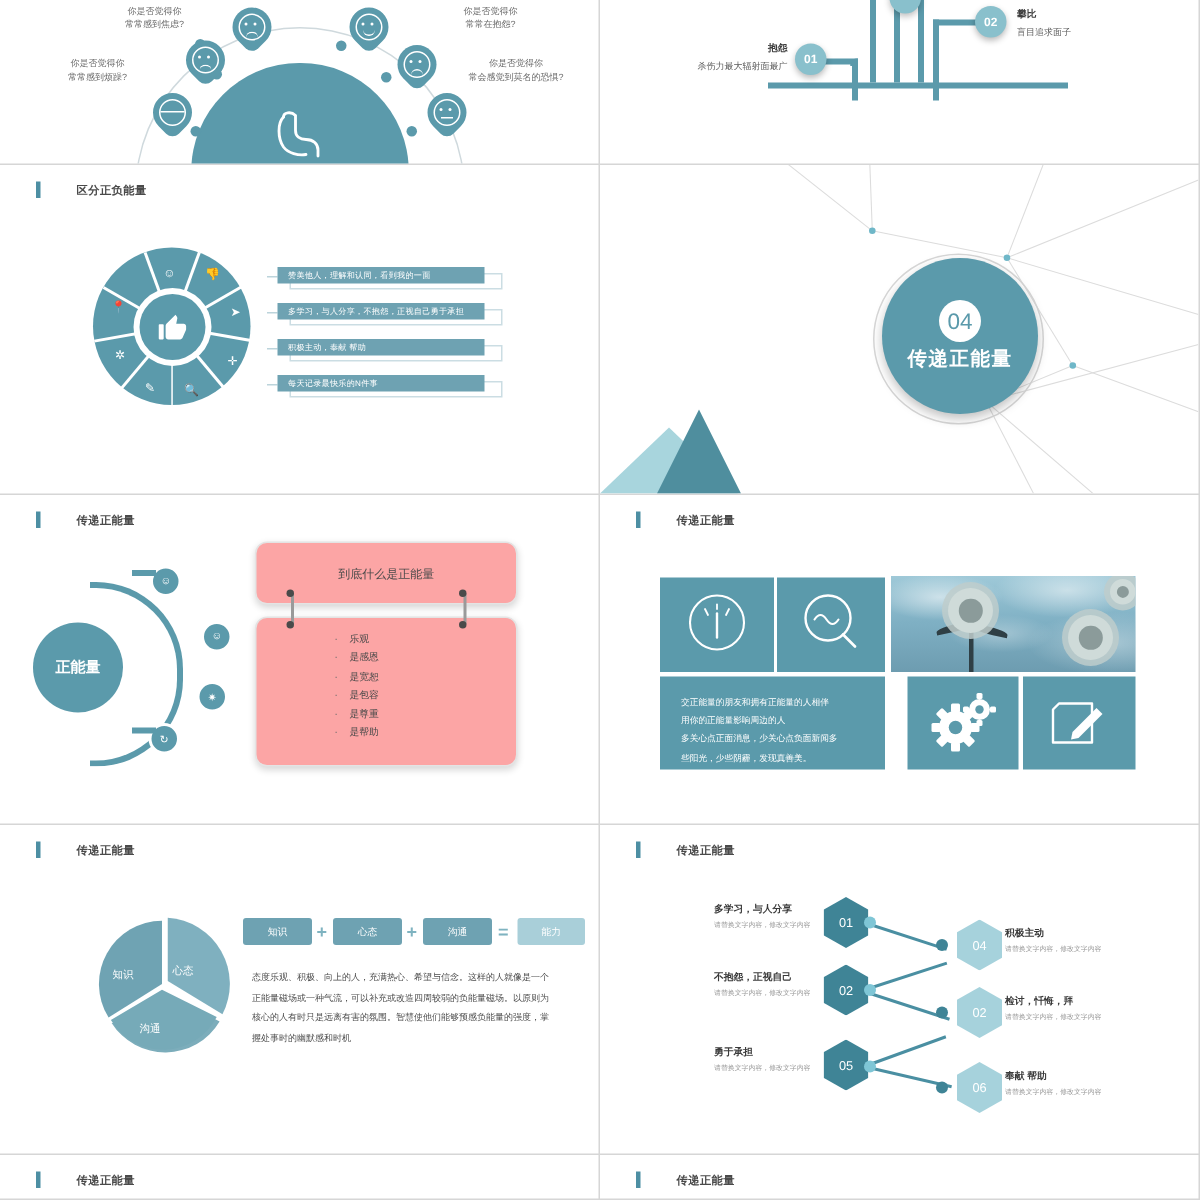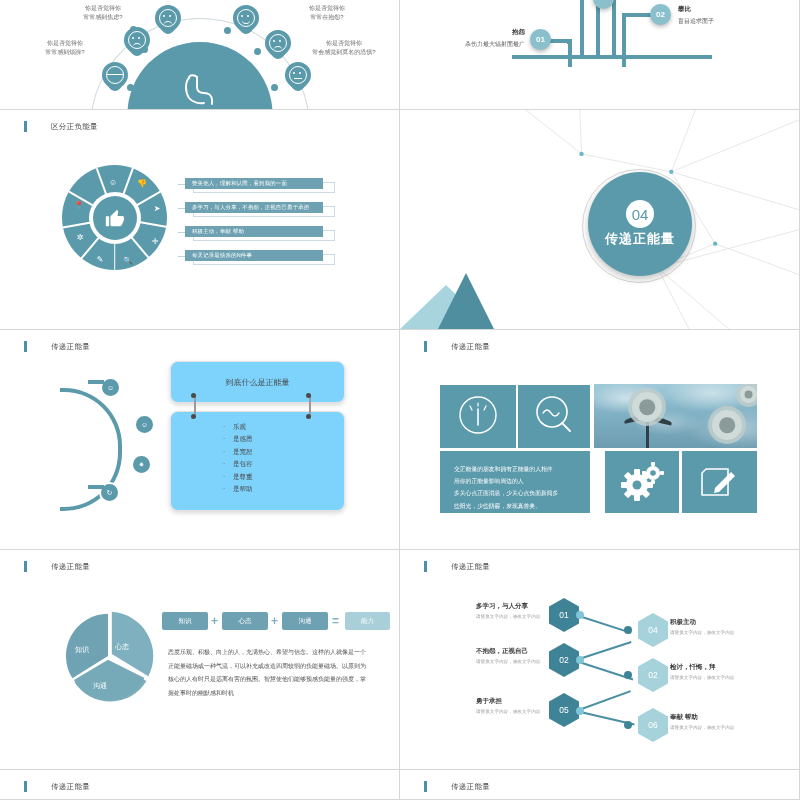--- a/index.html
+++ b/index.html
@@ -1,21 +1,21 @@
 <!DOCTYPE html>
 <html><head>
 <meta charset="utf-8">
 <style>
   html,body{margin:0;padding:0;background:#cfcfcf;}
   body{width:800px;height:800px;overflow:hidden;font-family:"Liberation Sans","DejaVu Sans",sans-serif;}
   #grid{display:grid;grid-template-columns:400px 400px;grid-template-rows:110px 220px 220px 220px 30px;width:800px;height:800px;background:#c9c9c9;gap:0;}
   .slide{position:relative;background:#fff;overflow:hidden;border-right:1px solid #d6d6d6;border-bottom:1px solid #d6d6d6;box-sizing:border-box;}
   .hdr{position:absolute;left:24px;top:11px;display:flex;align-items:center;gap:5px;}
   .hdr .bar{width:3px;height:11px;background:#4d8fa3;display:block;}
-  .hdr .t{font-size:7.5px;color:#4a4a4a;font-weight:normal;letter-spacing:.3px;padding-left:19px;}
+  .hdr .t{font-size:7.5px;color:#4a4a4a;font-weight:bold;letter-spacing:.3px;padding-left:19px;}
   
   .s1 .dome{position:absolute;left:50%;top:42px;transform:translateX(-50%);width:145px;height:72px;
     background:#5b9aab;border-radius:145px 145px 0 0;}
   .s1 .arc{position:absolute;left:50%;top:18px;transform:translateX(-50%);width:218px;height:110px;
     border:1px solid #cfd9dd;border-bottom:none;border-radius:218px 218px 0 0;}
   .s1 .node{position:absolute;width:7px;height:7px;border-radius:50%;background:#5b9aab;}
   .s1 .pin{position:absolute;width:26px;height:26px;border-radius:50% 50% 50% 6px;background:#5b9aab;
     transform:rotate(-45deg);display:flex;align-items:center;justify-content:center;}
   .s1 .pin .face{transform:rotate(45deg);width:16px;height:16px;border:1.3px solid #fff;border-radius:50%;
     position:relative;display:block;}
@@ -66,21 +66,21 @@
     border-bottom:44px solid #a8d5dd;border-right:46px solid transparent;}
   .s4 .tri2{position:absolute;left:38px;bottom:0;width:0;height:0;border-left:28px solid transparent;
     border-bottom:56px solid #4f8e9e;border-right:28px solid transparent;}
   
   .s5 .bigc{position:absolute;left:22px;top:85px;width:60px;height:60px;border-radius:50%;background:#5b9aab;
     display:flex;align-items:center;justify-content:center;color:#fff;font-size:10px;font-weight:bold;}
   .s5 .carc{position:absolute;left:60px;top:58px;width:58px;height:115px;border:4px solid #5b9aab;
     border-left:none;border-radius:0 58px 58px 0;}
   .s5 .sm{position:absolute;width:17px;height:17px;border-radius:50%;background:#5b9aab;border:2px solid #fff;
     display:flex;align-items:center;justify-content:center;color:#fff;font-size:7px;}
-  .s5 .card{position:absolute;background:#7dd3fc;border-radius:8px;box-shadow:0 2px 5px rgba(0,0,0,.16);
+  .s5 .card{position:absolute;background:#fca5a5;border-radius:8px;box-shadow:0 2px 5px rgba(0,0,0,.16);
     border:1px solid #e4e4e4;box-sizing:border-box;}
   .s5 .c1{left:170px;top:31px;width:175px;height:42px;display:flex;align-items:center;justify-content:center;}
   .s5 .c1 span{font-size:8px;color:#4a4a4a;}
   .s5 .c2{left:170px;top:81px;width:175px;height:100px;padding:9px 0 0 0;}
   .s5 .c2 ul{margin:0;padding:0 0 0 62px;list-style:none;}
   .s5 .c2 li{font-size:6.5px;color:#4a4a4a;line-height:1.92;position:relative;}
   .s5 .c2 li::before{content:"·";position:absolute;left:-10px;color:#6a6a6a;}
   .s5 .rivet{position:absolute;width:5px;height:5px;border-radius:50%;background:#4a4a4a;}
   .s5 .rod{position:absolute;width:1.5px;background:#9a9a9a;}
   
@@ -293,20 +293,23 @@
     <div class="tri1"></div>
     <div class="tri2"></div>
   </div>
 
   <div class="slide s5">
     <div class="hdr">
       <span class="bar"></span>
       <span class="t">传递正能量</span>
     </div>
     <div class="carc"></div>
+    <div class="bigc">
+      <span>正能量</span>
+    </div>
     <div class="sm" style="left:100px;top:47px;">☺</div>
     <div class="sm" style="left:134px;top:84px;">☺</div>
     <div class="sm" style="left:131px;top:124px;">✷</div>
     <div class="sm" style="left:99px;top:152px;">↻</div>
     <div style="position:absolute;left:88px;top:50px;width:16px;height:4px;background:#5b9aab;"></div>
     <div style="position:absolute;left:88px;top:155px;width:16px;height:4px;background:#5b9aab;"></div>
 
     <div class="card c1">
       <span>到底什么是正能量</span>
     </div>

